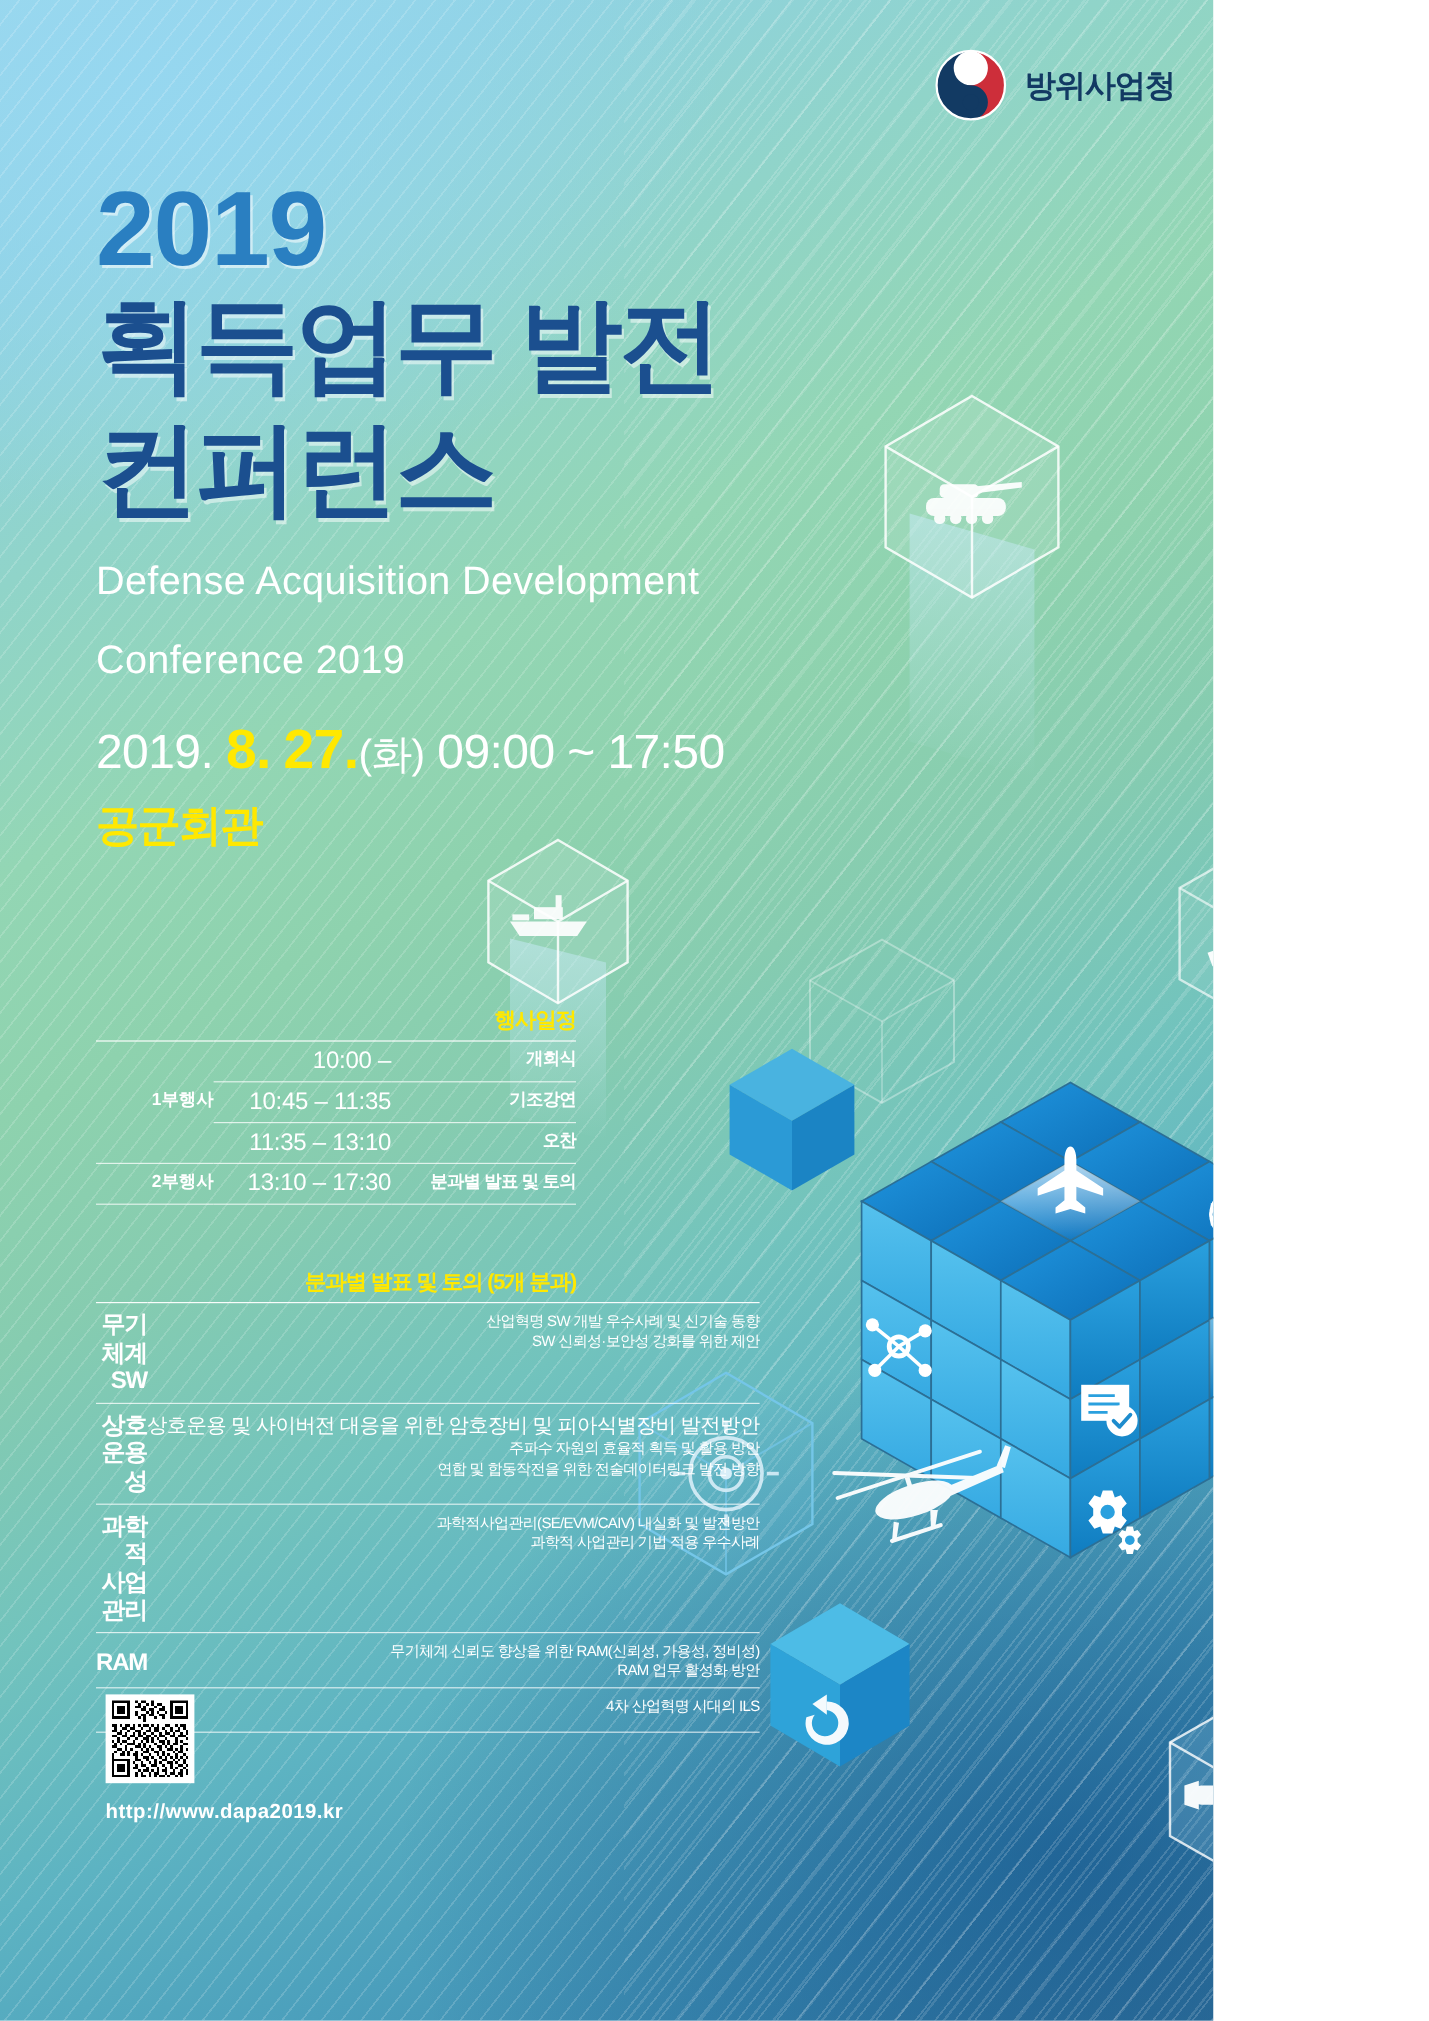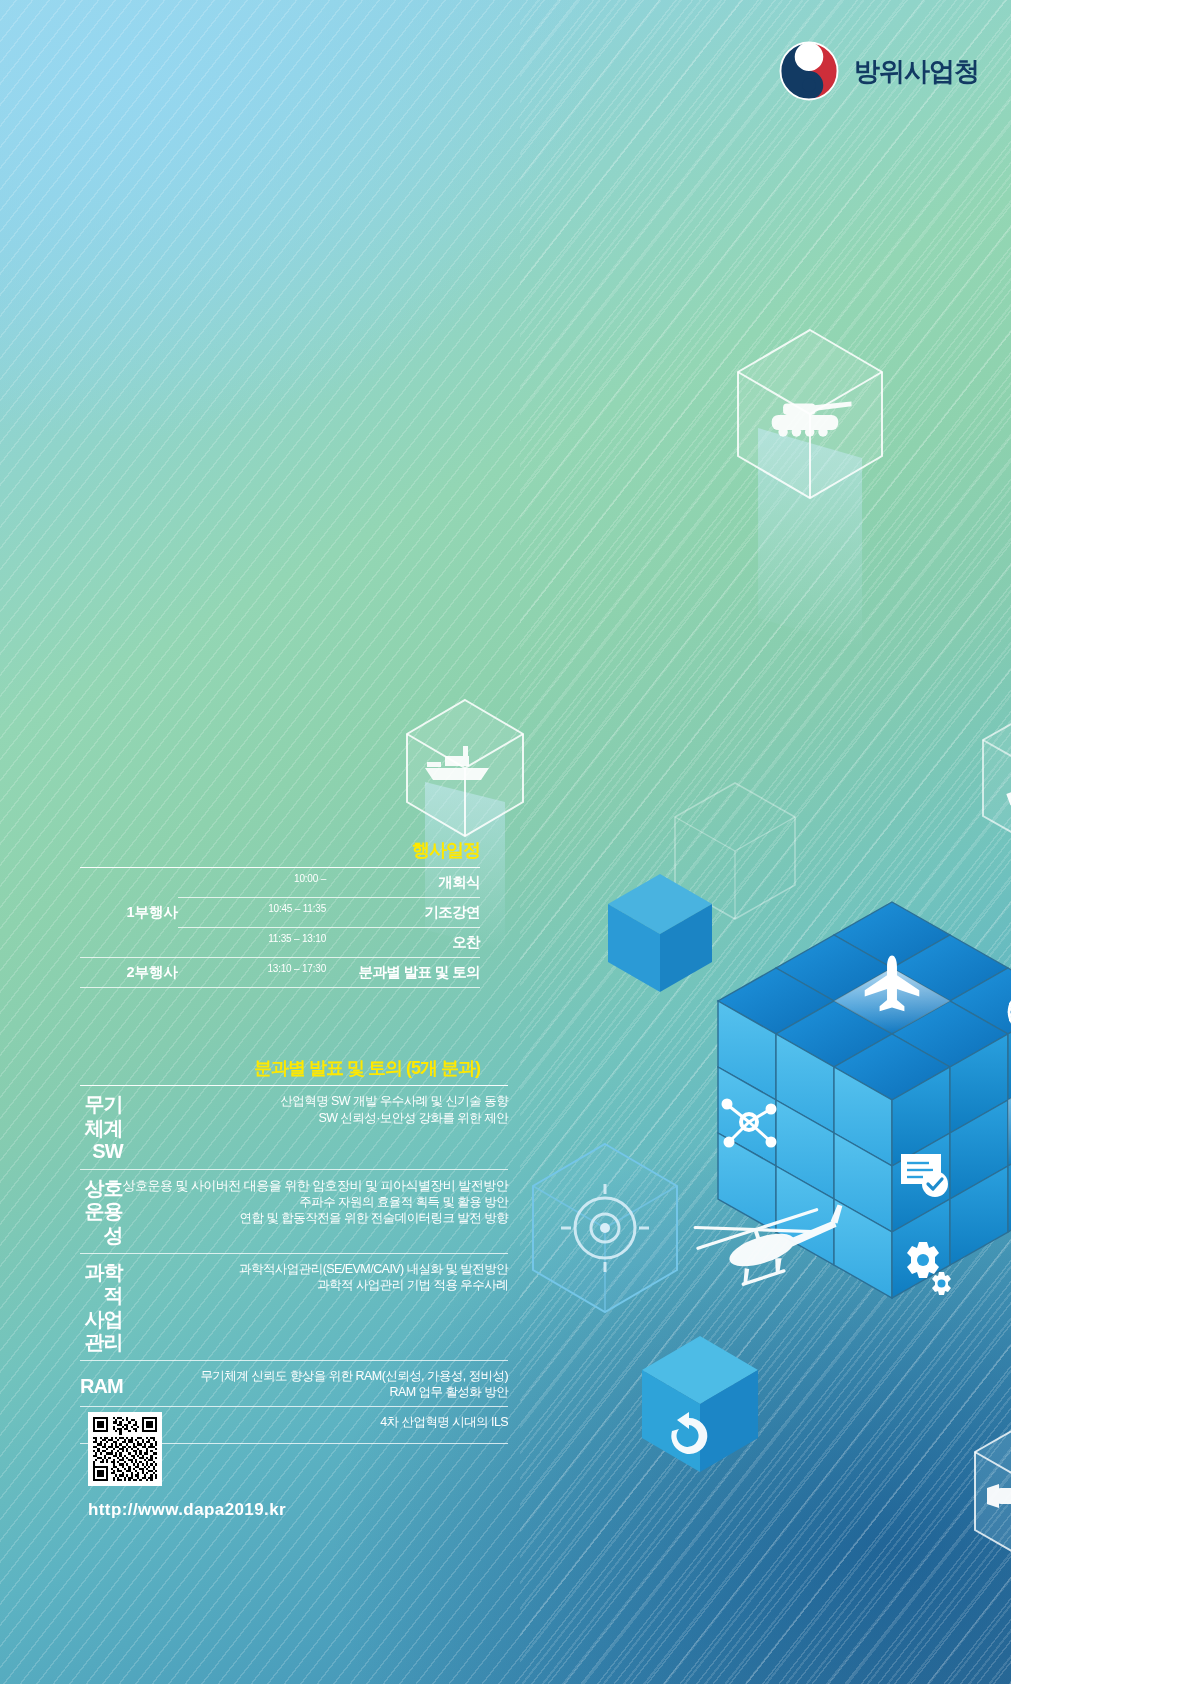--- a/index.html
+++ b/index.html
@@ -106,21 +106,21 @@
   table.grid { width:400px; border-collapse:collapse; }
   table.grid td {
     color:#ffffff; vertical-align:top;
     padding:5px 0 5px 0;
     border-bottom:1px solid rgba(255,255,255,.75);
   }
   table.grid tr:first-child td { border-top:1px solid rgba(255,255,255,.95); }
 
   
   #sched td.part   { width:98px; font-size:14.5px; font-weight:600; border-bottom:none; }
-  #sched td.time   { width:148px; font-size:10px; font-weight:500; letter-spacing:-.2px;margin-left:36px; }
+  #sched td.time   { width:148px; font-size:20px; font-weight:500; letter-spacing:-.2px;margin-left:36px; }
   #sched td.topic  { font-size:14.5px; font-weight:700; letter-spacing:-.6px; }
   #sched tr td.part.bordered { border-bottom:1px solid rgba(255,255,255,.75); }
 
   
   #sessions td.name {
     width:98px; font-size:20px; font-weight:700; letter-spacing:-1px;
     line-height:1.18; padding-top:7px;
   }
   #sessions td.desc {
     font-size:12.5px; font-weight:400; line-height:1.32;
@@ -377,20 +377,35 @@
       <circle cx="50" cy="50" r="46" fill="#ffffff"></circle>
       <path d="M50 4 A46 46 0 0 1 50 96 A23 23 0 0 1 50 50 A23 23 0 0 0 50 4 Z" fill="#cd2e3a"></path>
       <path d="M50 96 A46 46 0 0 1 50 4 A23 23 0 0 0 50 50 A23 23 0 0 1 50 96 Z" fill="#123a63"></path>
       <circle cx="50" cy="27" r="11" fill="#ffffff"></circle>
       <circle cx="50" cy="73" r="11" fill="#123a63"></circle>
       <circle cx="50" cy="50" r="46" fill="none" stroke="#ffffff" stroke-width="3"></circle>
     </svg>
     <span class="agency">방위사업청</span>
   </div>
 
+  <div id="titleblock">
+    <div class="year">2019</div>
+    <div class="kotitle">획득업무 발전</div>
+    <div class="kotitle">컨퍼런스</div>
+    <div class="entitle">Defense Acquisition Development</div>
+    <div class="entitle">Conference 2019</div>
+
+    <div class="dateline">
+      <span>2019.</span>
+      <span class="hl">8.</span>
+      <span class="hl">27.</span><span class="day">(화)</span>
+      <span>09:00 ~ 17:50</span>
+    </div>
+    <div class="venue">공군회관</div>
+  </div>
 
   <div class="sectionblock" id="schedule-block">
     <div class="sec-head">행사일정</div>
     <table class="grid" id="sched">
       <tbody>
         <tr>
           <td class="part"></td>
           <td class="time">10:00 –</td>
           <td class="topic">개회식</td>
         </tr>
@@ -426,21 +441,21 @@
             <div>산업혁명 SW 개발 우수사례 및 신기술 동향</div>
             <div>SW 신뢰성·보안성 강화를 위한 제안</div>
           </td>
         </tr>
         <tr>
           <td class="name">
             <div>상호</div>
             <div>운용성</div>
           </td>
           <td class="desc">
-            <div style="font-size:13px;">상호운용 및 사이버전 대응을 위한 암호장비 및 피아식별장비 발전방안</div>
+            <div style="font-size:17px;">상호운용 및 사이버전 대응을 위한 암호장비 및 피아식별장비 발전방안</div>
             <div>주파수 자원의 효율적 획득 및 활용 방안</div>
             <div>연합 및 합동작전을 위한 전술데이터링크 발전 방향</div>
           </td>
         </tr>
         <tr>
           <td class="name">
             <div>과학적</div>
             <div>사업관리</div>
           </td>
           <td class="desc">

